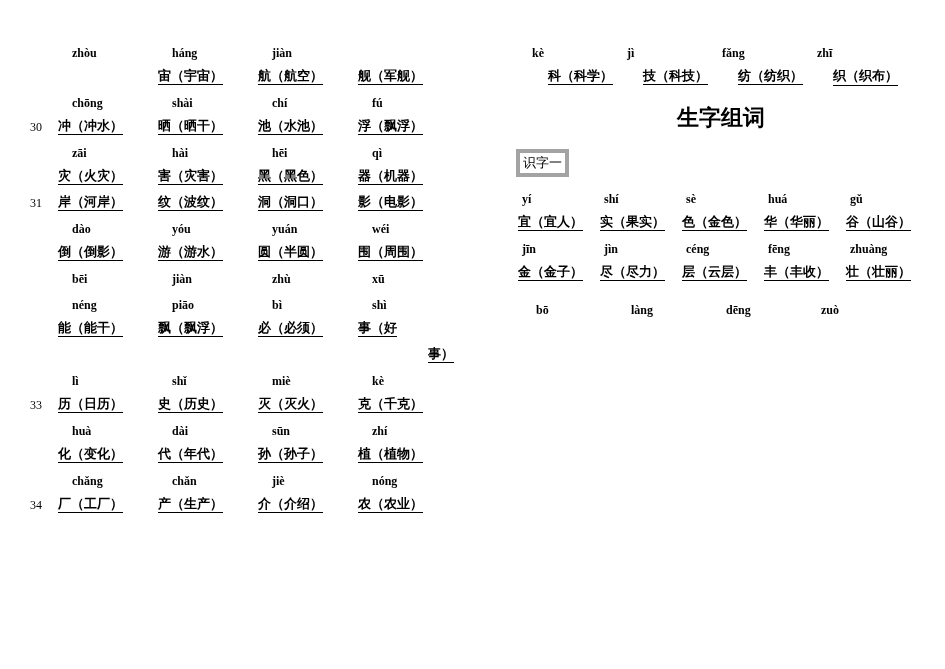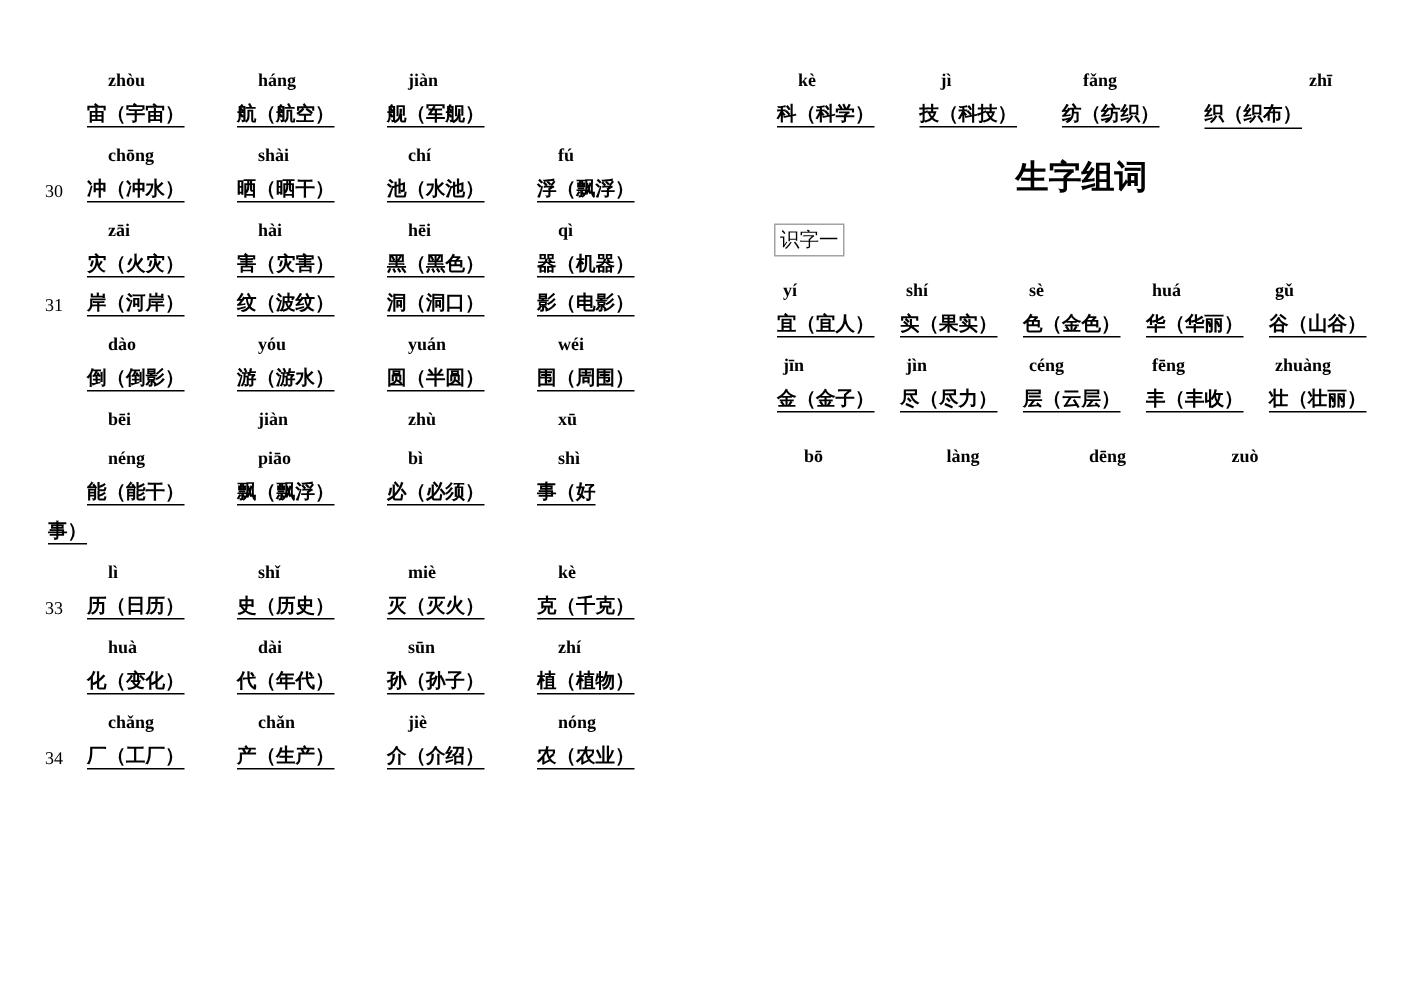--- a/index.html
+++ b/index.html
@@ -19,21 +19,21 @@
     .left-col { padding-right: 30px; }
     .right-col { padding-left: 30px; }
 
     
     .prow, .crow {
       display: flex;
       align-items: flex-end;
       min-height: 24px;
     }
     .prow { margin-top: 2px; }
-    .crow { margin-bottom: 2px; }
+    .crow { margin-bottom: 2px; justify-content: flex-end; }
 
     .num {
       width: 26px;
       flex: 0 0 26px;
       text-align: left;
       font-size: 12px;
     }
     .slot {
       min-width: 100px;
       flex: 0 0 auto;
@@ -55,21 +55,21 @@
     .wrapline { min-height: 24px; }
 
     h2.title {
       text-align: center;
       font-size: 22px;
       font-weight: bold;
       margin: 18px 0 12px;
     }
     .boxed {
       display: inline-block;
-      border: 1px solid #a3a3a3;
+      border: 4px solid #a3a3a3;
       padding: 1px 3px;
       font-size: 13px;
       margin: 4px 0;
     }
   </style>
 </head>
 <body>
 
 <div class="left-col">
 
@@ -212,21 +212,21 @@
 
 </div>
 
 <div class="right-col">
 
   
   <div class="prow">
     <div class="pslot" style="min-width:95px;">kè</div>
     <div class="pslot" style="min-width:95px;">jì</div>
     <div class="pslot" style="min-width:95px;">fǎng</div>
-    <div class="pslot" style="min-width:95px;text-align:right;">zhī</div>
+    <div class="pslot" style="min-width:95px;">zhī</div>
   </div>
   <div class="crow">
     <div class="slot" style="min-width:95px;"><span class="u">科（科学）</span></div>
     <div class="slot" style="min-width:95px;"><span class="u">技（科技）</span></div>
     <div class="slot" style="min-width:95px;"><span class="u">纺（纺织）</span></div>
     <div class="slot" style="min-width:95px;font-family:Liberation Mono, monospace;"><span class="u">织（织布）</span></div>
   </div>
 
   <h2 class="title">生字组词</h2>
 

